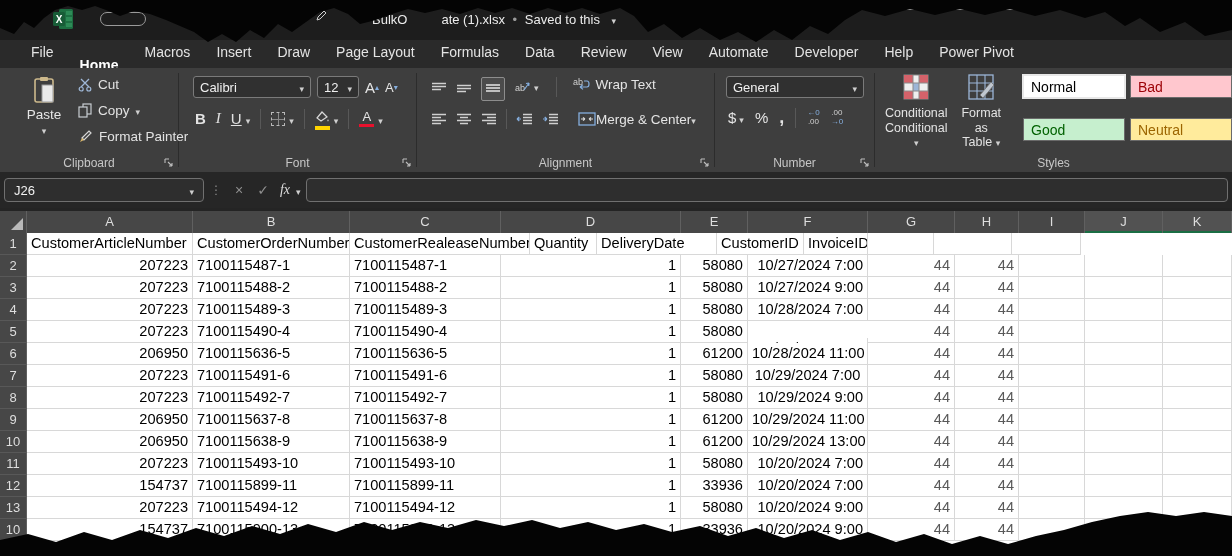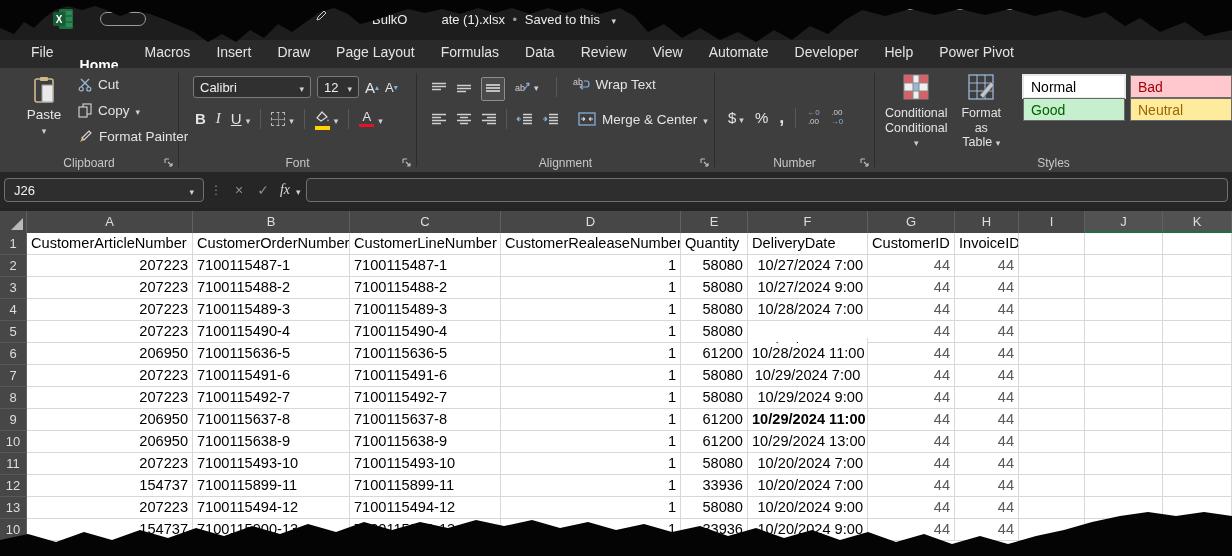--- a/index.html
+++ b/index.html
@@ -54,21 +54,21 @@
   .selbox{border:1px solid #8d8d8d;background:#4b4b4b;border-radius:2px;padding:2px 3px;}
   .lbl13{font-size:13.5px;color:#e4e4e4;white-space:nowrap;}
 
   
   .decstack{display:flex;flex-direction:column;align-items:center;font-size:8px;line-height:1.1;color:#d0d0d0;}
   .decstack b{color:#85aede;font-weight:normal;}
   .bigsym{font-size:15px;color:#e4e4e4;}
 
   
   .bigbtn{width:72px;text-align:center;font-size:12.5px;line-height:1.18;color:#e3e3e3;}
-  .chipgrid{display:grid;grid-template-columns:102px 102px;gap:0 5px;}
+  .chipgrid{display:grid;grid-template-columns:102px 102px;gap:20px 5px;}
   .stylechip{height:23px;line-height:23px;padding-left:7px;font-size:14px;border:1px solid #6a6a6a;}
   .stylechip.selected{outline:2px solid #e8e8e8;outline-offset:-1px;background:#fff;color:#000;}
 
   
   .fbar{position:absolute;top:172px;left:0;width:100%;height:36px;background:#262626;display:flex;align-items:center;}
   .namebox{width:200px;height:24px;margin-left:4px;border:1px solid #707070;border-radius:4px;background:#2e2e2e;color:#f2f2f2;font-size:13px;display:flex;align-items:center;justify-content:space-between;padding:0 9px;}
   .fb-dots{color:#8a8a8a;margin:0 6px;font-size:12px;}
   .fb-btn{color:#8f8f8f;font-size:14px;padding:0 7px;}
   .fb-fx{color:#dcdcdc;font-style:italic;font-family:"Liberation Serif",serif;font-size:14px;padding:0 4px;}
   .finput{flex:1;height:24px;margin:0 4px 0 5px;border:1px solid #707070;border-radius:4px;background:#2e2e2e;}
@@ -310,39 +310,43 @@
             </svg>
           <span class="vline"></span>
           <svg class="minibtn" width="17" height="13" viewBox="0 0 17 13">
               <path d="M7 2 H16 M7 5 H16 M7 8 H16 M7 11 H16" stroke="#d0d0d0" stroke-width="1.3"></path>
               <path d="M5 6.5 L1 6.5 M1 6.5 l2.3 -2 M1 6.5 l2.3 2" stroke="#85aede" stroke-width="1.2" fill="none"></path>
             </svg>
           <svg class="minibtn" width="17" height="13" viewBox="0 0 17 13">
               <path d="M7 2 H16 M7 5 H16 M7 8 H16 M7 11 H16" stroke="#d0d0d0" stroke-width="1.3"></path>
               <path d="M1 6.5 L5 6.5 M5 6.5 l-2.3 -2 M5 6.5 l-2.3 2" stroke="#85aede" stroke-width="1.2" fill="none"></path>
             </svg>
-          <span style="display:inline-flex;align-items:center;gap:6px;margin-left:10px;text-align:center;">
+          <span style="display:inline-flex;align-items:center;margin-left:10px;text-align:center;">
             <svg width="18" height="14" viewBox="0 0 18 14">
               <rect x="1" y="1" width="16" height="12" fill="none" stroke="#85aede" stroke-width="1.3"></rect>
               <path d="M3 7 H7 M7 7 l-2 -1.6 M7 7 l-2 1.6 M15 7 H11 M11 7 l2 -1.6 M11 7 l2 1.6" stroke="#d8d8d8" stroke-width="1.1" fill="none"></path>
             </svg>
             <span class="lbl13">Merge &amp; Center</span>
             <span class="dd"></span>
           </span>
         </div>
       </div>
       <div class="rglabel"><span>Alignment</span></div>
       <svg class="launcher" width="10" height="10" viewBox="0 0 10 10">
         <path d="M1 1 H5 M1 1 V5 M4 4 L8 8 M8 8 H5 M8 8 V5" stroke="#bdbdbd" stroke-width="1.1" fill="none"></path>
       </svg>
     </div>
     <div class="rsep"></div>
 
     <div class="rgroup" style="width:159px">
       <div class="rbody">
+        <div class="combo" style="position:absolute;left:11px;top:2px;width:138px">
+          <span>General</span>
+            <span class="dd"></span>
+        </div>
         <div style="position:absolute;left:13px;top:33px;display:flex;align-items:center;gap:11px;">
           <span class="bigsym"><span>$</span><span class="dd" style="margin-left:3px;"></span></span>
           <span class="bigsym">%</span>
           <span class="bigsym" style="font-weight:bold;font-size:18px;">,</span>
           <span class="vline"></span>
           <span class="decstack">
               <span><b>←0</b></span>
               <span>.00</span>
             </span>
           <span class="decstack">
@@ -419,21 +423,20 @@
         <div class="colh" style="width: 64px;">H</div>
         <div class="colh" style="width: 66px;">I</div>
         <div class="colh colh-sel" style="width: 78px; box-shadow: rgb(27, 110, 68) 0px -2px 0px inset;">J</div>
         <div class="colh colh-sel" style="width: 69px; box-shadow: rgb(27, 110, 68) 0px -2px 0px inset;">K</div>
       </div>
     <div id="rows">
         <div class="row">
           <div class="rowh">1</div>
           <div class="cell" style="width: 166px; text-align: left;">CustomerArticleNumber</div>
           <div class="cell" style="width: 157px; text-align: left;">CustomerOrderNumber</div>
-          <div class="cell" style="width: 151px; text-align: left;">CustomerLineNumber</div>
           <div class="cell" style="width: 180px; text-align: left;">CustomerRealeaseNumber</div>
           <div class="cell" style="width: 67px; text-align: left;">Quantity</div>
           <div class="cell" style="width: 120px; text-align: left;">DeliveryDate</div>
           <div class="cell" style="width: 87px; text-align: left;">CustomerID</div>
           <div class="cell" style="width: 64px; text-align: left;">InvoiceID</div>
           <div class="cell" style="width: 66px; text-align: left;"></div>
           <div class="cell" style="width: 78px; text-align: left;"></div>
           <div class="cell" style="width: 69px; text-align: left;"></div>
         </div>
         <div class="row">
@@ -534,21 +537,21 @@
           <div class="cell" style="width: 78px; text-align: left;"></div>
           <div class="cell" style="width: 69px; text-align: left;"></div>
         </div>
         <div class="row">
           <div class="rowh">9</div>
           <div class="cell" style="width: 166px; text-align: right;">206950</div>
           <div class="cell" style="width: 157px; text-align: left;">7100115637-8</div>
           <div class="cell" style="width: 151px; text-align: left;">7100115637-8</div>
           <div class="cell" style="width: 180px; text-align: right;">1</div>
           <div class="cell" style="width: 67px; text-align: right;">61200</div>
-          <div class="cell" style="width: 120px; text-align: right; font-weight: bold;">10/29/2024 11:00</div>
+          <div class="cell" style="width: 120px; text-align: right;">10/29/2024 11:00</div>
           <div class="cell muted" style="width: 87px; text-align: right;">44</div>
           <div class="cell muted" style="width: 64px; text-align: right;">44</div>
           <div class="cell" style="width: 66px; text-align: left;"></div>
           <div class="cell" style="width: 78px; text-align: left;"></div>
           <div class="cell" style="width: 69px; text-align: left;"></div>
         </div>
         <div class="row">
           <div class="rowh">10</div>
           <div class="cell" style="width: 166px; text-align: right;">206950</div>
           <div class="cell" style="width: 157px; text-align: left;">7100115638-9</div>

